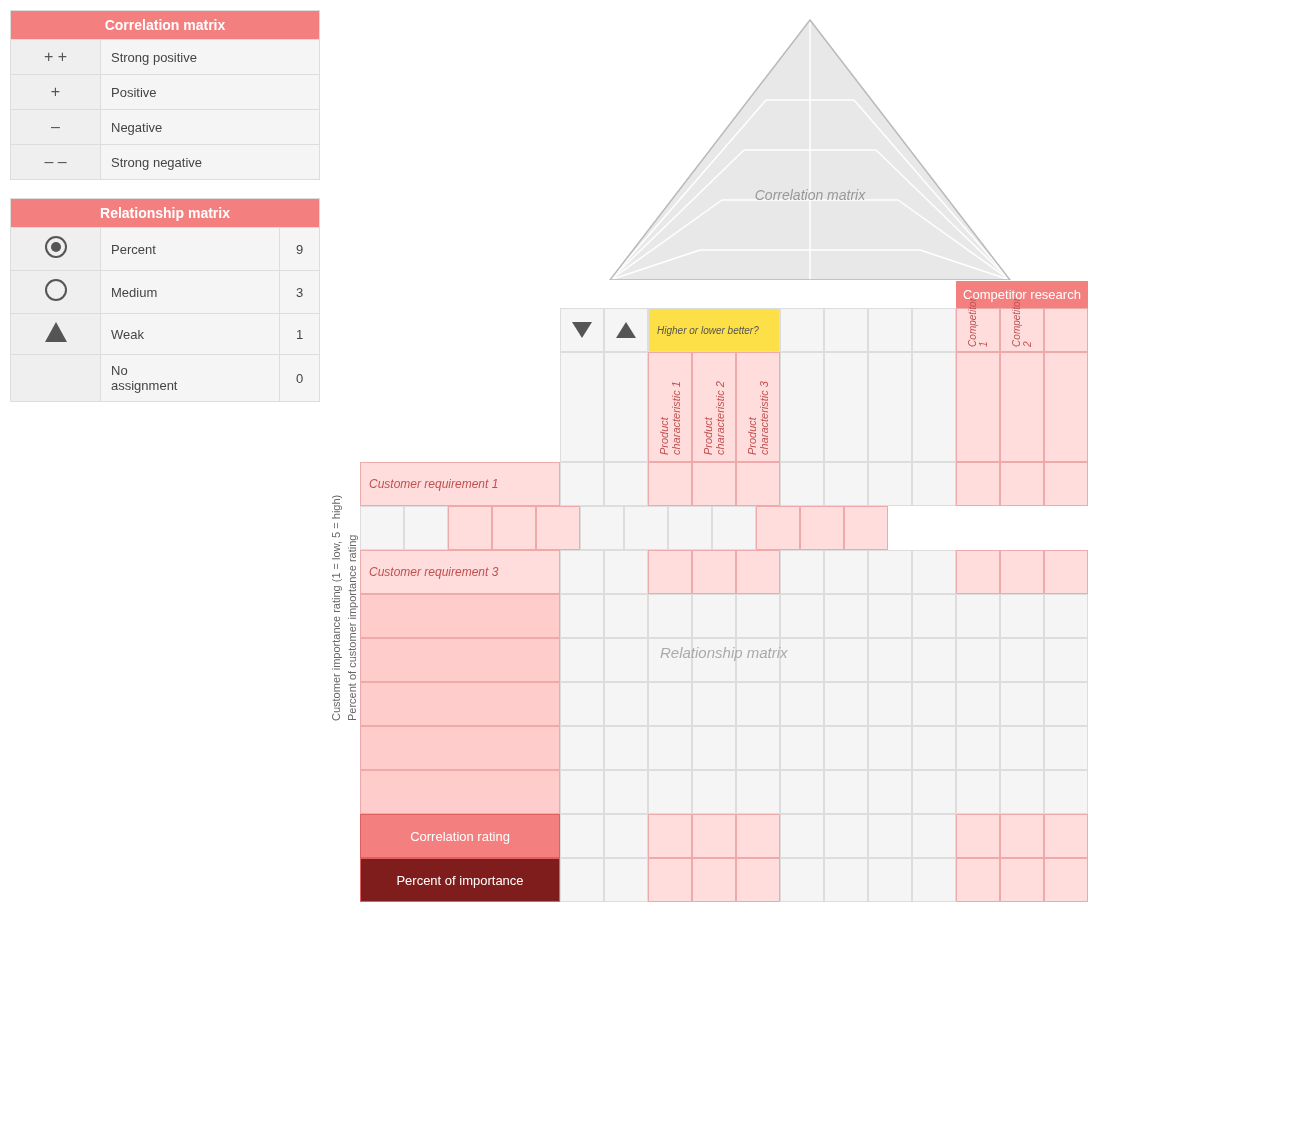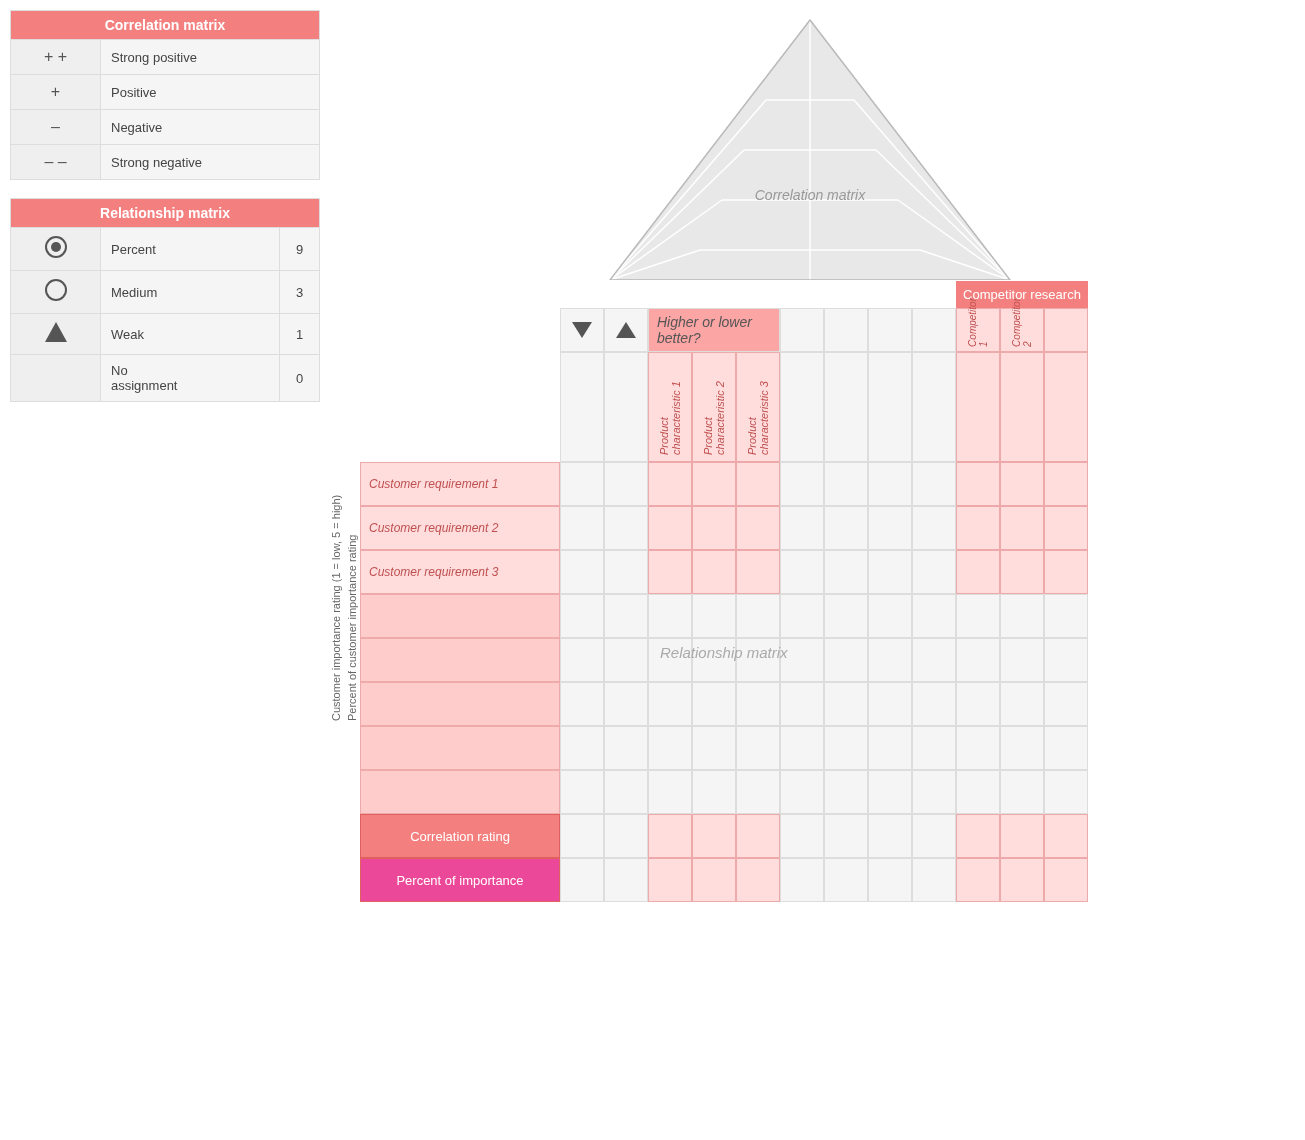--- a/index.html
+++ b/index.html
@@ -238,21 +238,21 @@
 
         <div style="display:flex;">
           <div style="width:44px; height:44px; display:flex; align-items:center; justify-content:center; background:#f5f5f5; border:1px solid #ddd;">
             <span class="arrow-down"></span>
           </div>
           <div style="width:44px; height:44px; display:flex; align-items:center; justify-content:center; background:#f5f5f5; border:1px solid #ddd;">
             <span class="arrow-up"></span>
           </div>
         </div>
 
-        <div style="display:flex; align-items:center; width:132px; height:44px; background:#fca5a5; border:1px solid #ddd; padding:0 8px; font-style:italic; color:#555; font-size:14px;">Higher or lower better?</div>
+        <div style="display:flex; align-items:center; width:132px; height:44px; background:#fde047; border:1px solid #ddd; padding:0 8px; font-style:italic; color:#555; font-size:10px;">Higher or lower better?</div>
 
         <div style="display:flex;">
           <div style="width:44px; height:44px; background:#f5f5f5; border:1px solid #ddd;"></div>
           <div style="width:44px; height:44px; background:#f5f5f5; border:1px solid #ddd;"></div>
           <div style="width:44px; height:44px; background:#f5f5f5; border:1px solid #ddd;"></div>
           <div style="width:44px; height:44px; background:#f5f5f5; border:1px solid #ddd;"></div>
         </div>
 
         <div style="display:flex; flex-direction:column;">
           <div style="background:#f47f7f; color:#fff; text-align:center; padding:6px 4px; font-size:13px; width:132px;">Competitor research</div>
@@ -305,21 +305,20 @@
         <div style="width:44px; height:44px; background:#f5f5f5; border:1px solid #ddd;"></div>
         <div style="width:44px; height:44px; background:#f5f5f5; border:1px solid #ddd;"></div>
         <div style="width:44px; height:44px; background:#f5f5f5; border:1px solid #ddd;"></div>
         <div style="width:44px; height:44px; background:#f5f5f5; border:1px solid #ddd;"></div>
         <div style="width:44px; height:44px; background:#fdd; border:1px solid #eaa;"></div>
         <div style="width:44px; height:44px; background:#fdd; border:1px solid #eaa;"></div>
         <div style="width:44px; height:44px; background:#fdd; border:1px solid #eaa;"></div>
       </div>
 
       <div style="display:flex;">
-        <div style="width:200px; height:44px; background:#fdd; border:1px solid #eaa; display:flex; align-items:center; padding-left:8px; font-style:italic; color:#c05050; font-size:12px;">Customer requirement 2</div>
         <div style="width:44px; height:44px; background:#f5f5f5; border:1px solid #ddd;"></div>
         <div style="width:44px; height:44px; background:#f5f5f5; border:1px solid #ddd;"></div>
         <div style="width:44px; height:44px; background:#fdd; border:1px solid #eaa;"></div>
         <div style="width:44px; height:44px; background:#fdd; border:1px solid #eaa;"></div>
         <div style="width:44px; height:44px; background:#fdd; border:1px solid #eaa;"></div>
         <div style="width:44px; height:44px; background:#f5f5f5; border:1px solid #ddd;"></div>
         <div style="width:44px; height:44px; background:#f5f5f5; border:1px solid #ddd;"></div>
         <div style="width:44px; height:44px; background:#f5f5f5; border:1px solid #ddd;"></div>
         <div style="width:44px; height:44px; background:#f5f5f5; border:1px solid #ddd;"></div>
         <div style="width:44px; height:44px; background:#fdd; border:1px solid #eaa;"></div>
@@ -438,21 +437,21 @@
         <div style="width:44px; height:44px; background:#f5f5f5; border:1px solid #ddd;"></div>
         <div style="width:44px; height:44px; background:#f5f5f5; border:1px solid #ddd;"></div>
         <div style="width:44px; height:44px; background:#f5f5f5; border:1px solid #ddd;"></div>
         <div style="width:44px; height:44px; background:#f5f5f5; border:1px solid #ddd;"></div>
         <div style="width:44px; height:44px; background:#fdd; border:1px solid #eaa;"></div>
         <div style="width:44px; height:44px; background:#fdd; border:1px solid #eaa;"></div>
         <div style="width:44px; height:44px; background:#fdd; border:1px solid #eaa;"></div>
       </div>
 
       <div style="display:flex;">
-        <div style="width:200px; height:44px; background:#ec4899; border:1px solid #e06060; display:flex; align-items:center; justify-content:center; color:#fff; font-size:13px;">Percent of importance</div>
+        <div style="width:200px; height:44px; background:#7f1d1d; border:1px solid #e06060; display:flex; align-items:center; justify-content:center; color:#fff; font-size:13px;">Percent of importance</div>
         <div style="width:44px; height:44px; background:#f5f5f5; border:1px solid #ddd;"></div>
         <div style="width:44px; height:44px; background:#f5f5f5; border:1px solid #ddd;"></div>
         <div style="width:44px; height:44px; background:#fdd; border:1px solid #eaa;"></div>
         <div style="width:44px; height:44px; background:#fdd; border:1px solid #eaa;"></div>
         <div style="width:44px; height:44px; background:#fdd; border:1px solid #eaa;"></div>
         <div style="width:44px; height:44px; background:#f5f5f5; border:1px solid #ddd;"></div>
         <div style="width:44px; height:44px; background:#f5f5f5; border:1px solid #ddd;"></div>
         <div style="width:44px; height:44px; background:#f5f5f5; border:1px solid #ddd;"></div>
         <div style="width:44px; height:44px; background:#f5f5f5; border:1px solid #ddd;"></div>
         <div style="width:44px; height:44px; background:#fdd; border:1px solid #eaa;"></div>

